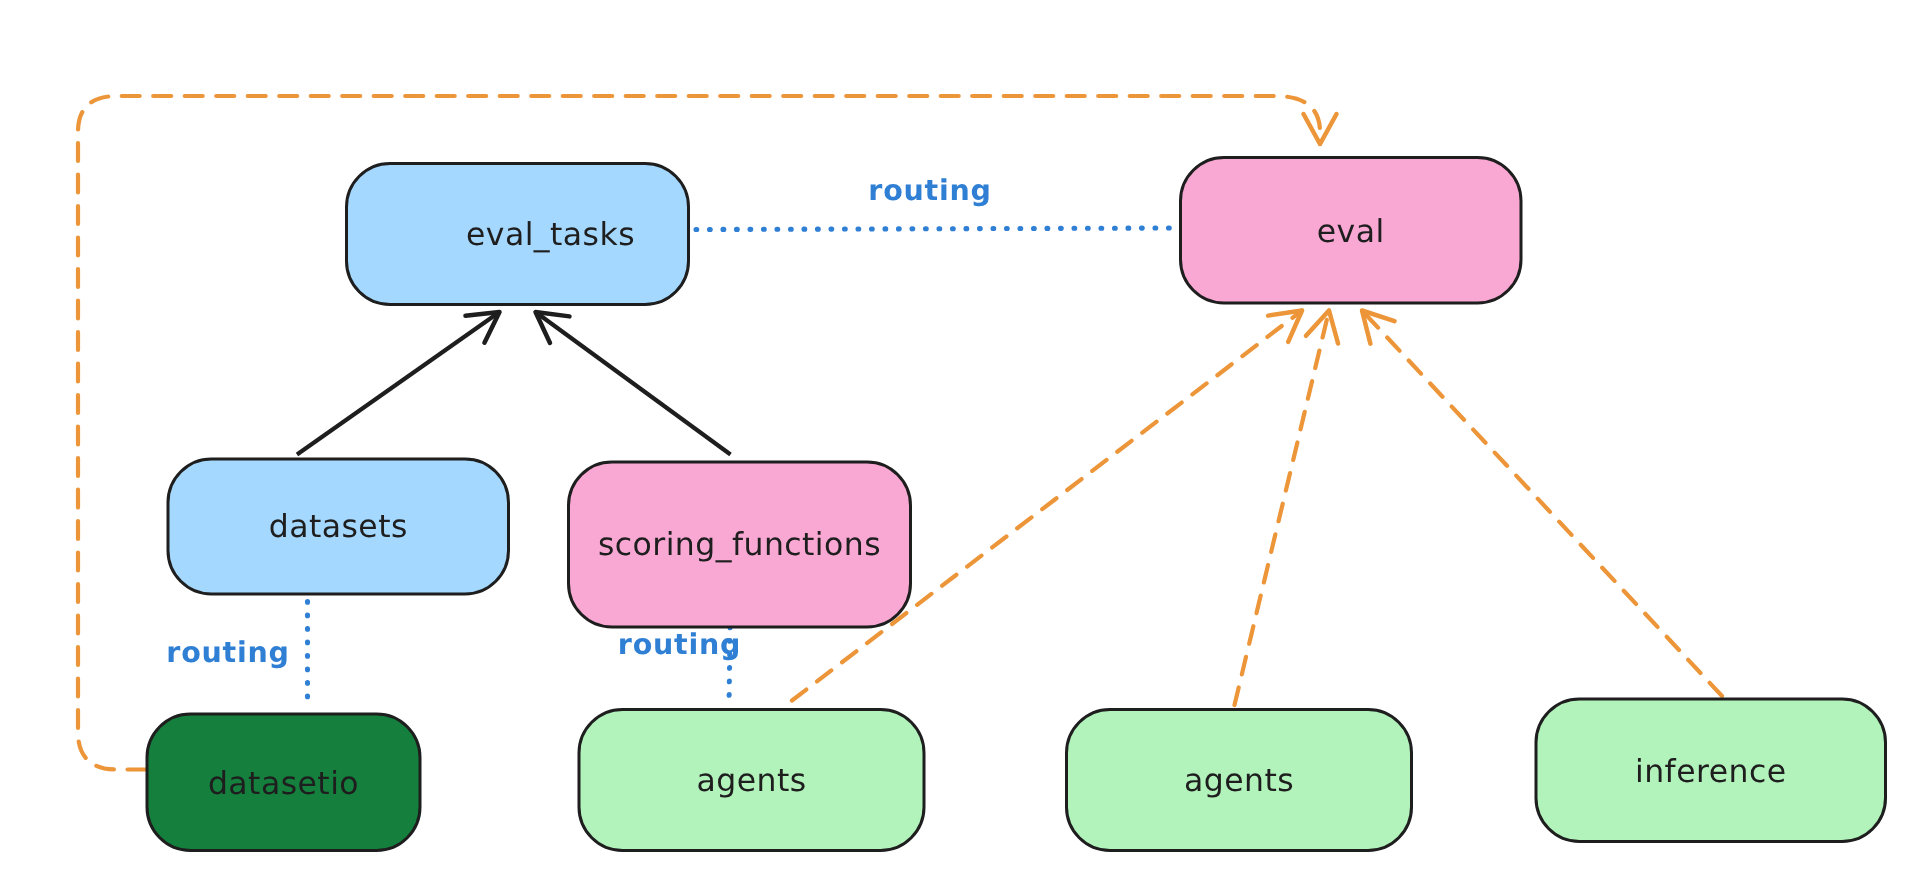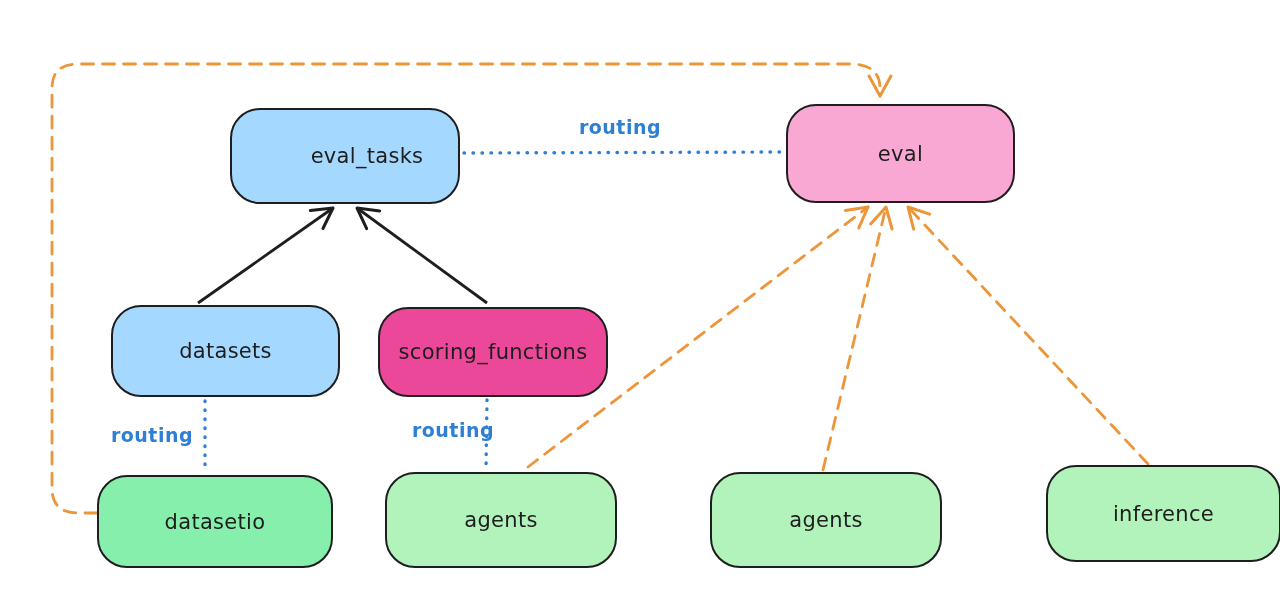--- a/index.html
+++ b/index.html
@@ -81,37 +81,37 @@
   </div>
 
   <div class="node" style="left: 786px; top: 104px; width: 229px; height: 99px; background: #f9a8d4;">
     <span>eval</span>
   </div>
 
   <div class="node" style="left: 98px; top: 305px; width: 229px; height: 92px; background: rgb(165, 216, 255); margin-left: 13px;">
     <span>datasets</span>
   </div>
 
-  <div class="node" style="left: 378px; top: 307px; width: 230px; height: 90px; background: #ec4899;">
+  <div class="node" style="left: 378px; top: 307px; width: 230px; height: 112px; background: #f9a8d4;">
     <span>scoring_functions</span>
   </div>
 
-  <div class="node" style="left: 97px; top: 475px; width: 236px; height: 93px; background: #86efac;">
+  <div class="node" style="left: 97px; top: 475px; width: 184px; height: 93px; background: #15803d;">
     <span>datasetio</span>
   </div>
 
   <div class="node" style="left: 385px; top: 472px; width: 232px; height: 96px; background: rgb(178, 242, 187);">
     <span>agents</span>
   </div>
 
   <div class="node" style="left: 710px; top: 472px; width: 232px; height: 96px; background: rgb(178, 242, 187);">
     <span>agents</span>
   </div>
 
-  <div class="node" style="left: 1023px; top: 465px; width: 235px; height: 97px; background: rgb(178, 242, 187); margin-left: 23px;">
+  <div class="node" style="left: 1023px; top: 465px; width: 235px; height: 97px; background: rgb(178, 242, 187);">
     <span>inference</span>
   </div>
 
   <div class="edge-label" style="left:575px; top:116px;">routing</div>
 
   <div class="edge-label" style="left:107px; top:424px;">routing</div>
 
   <div class="edge-label" style="left:408px; top:419px;">routing</div>
 
 </div>

